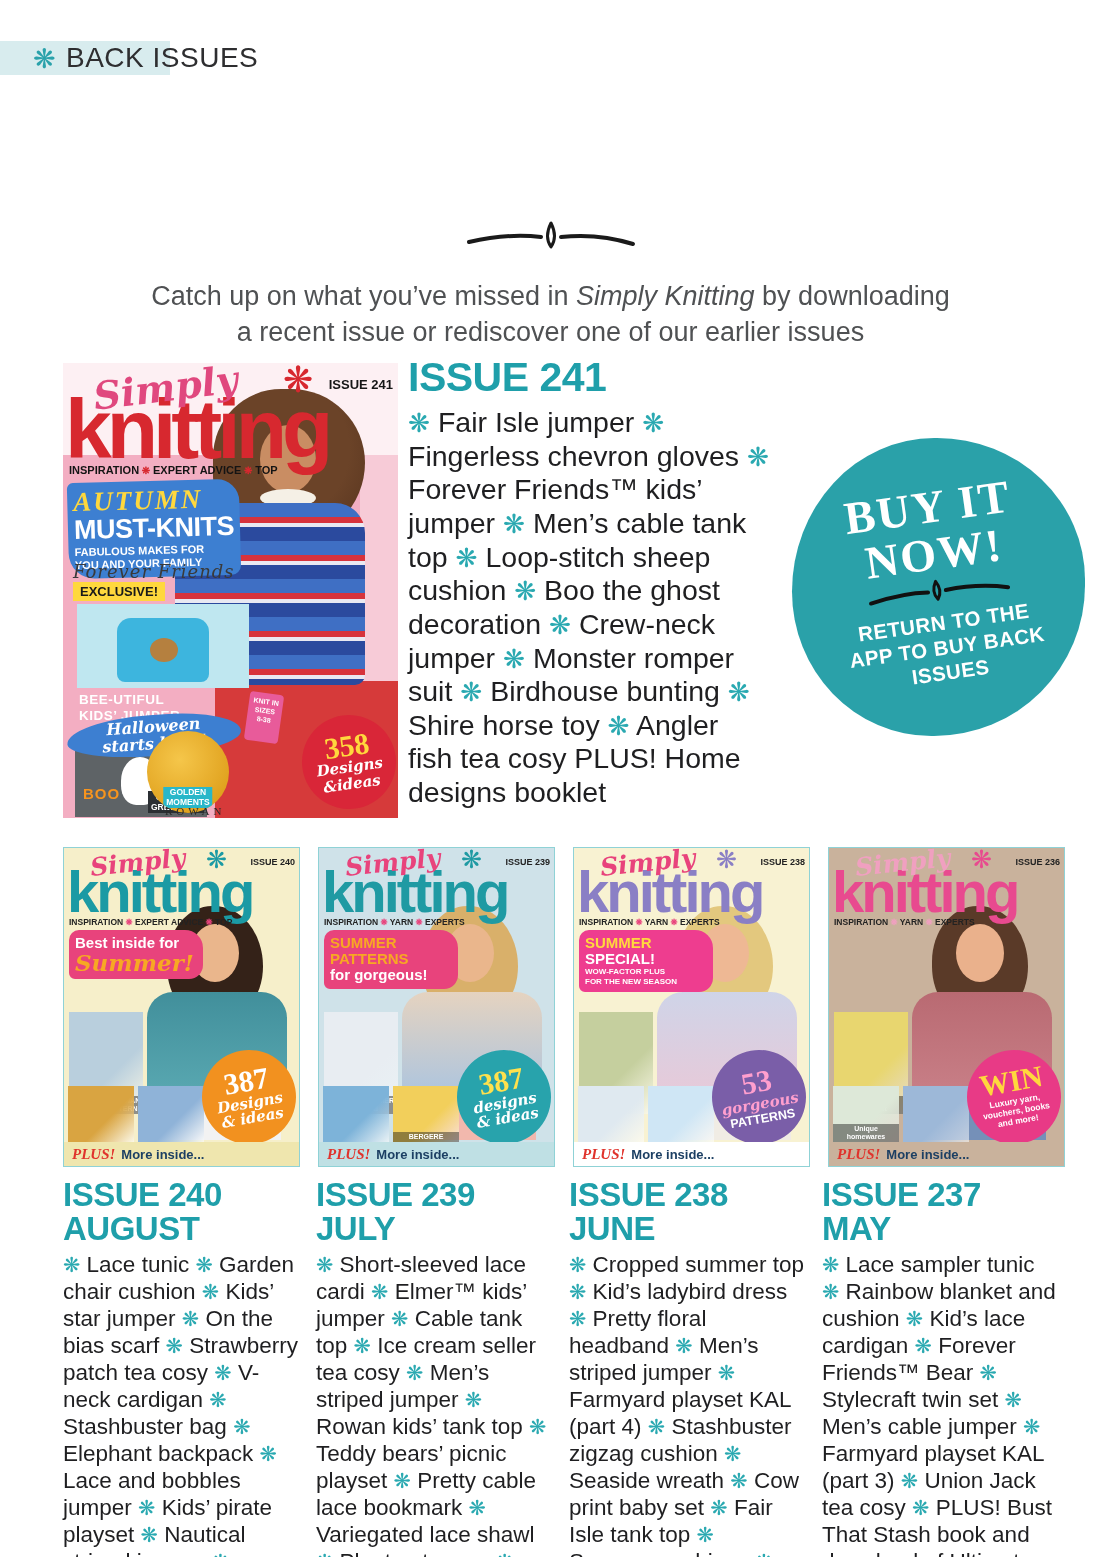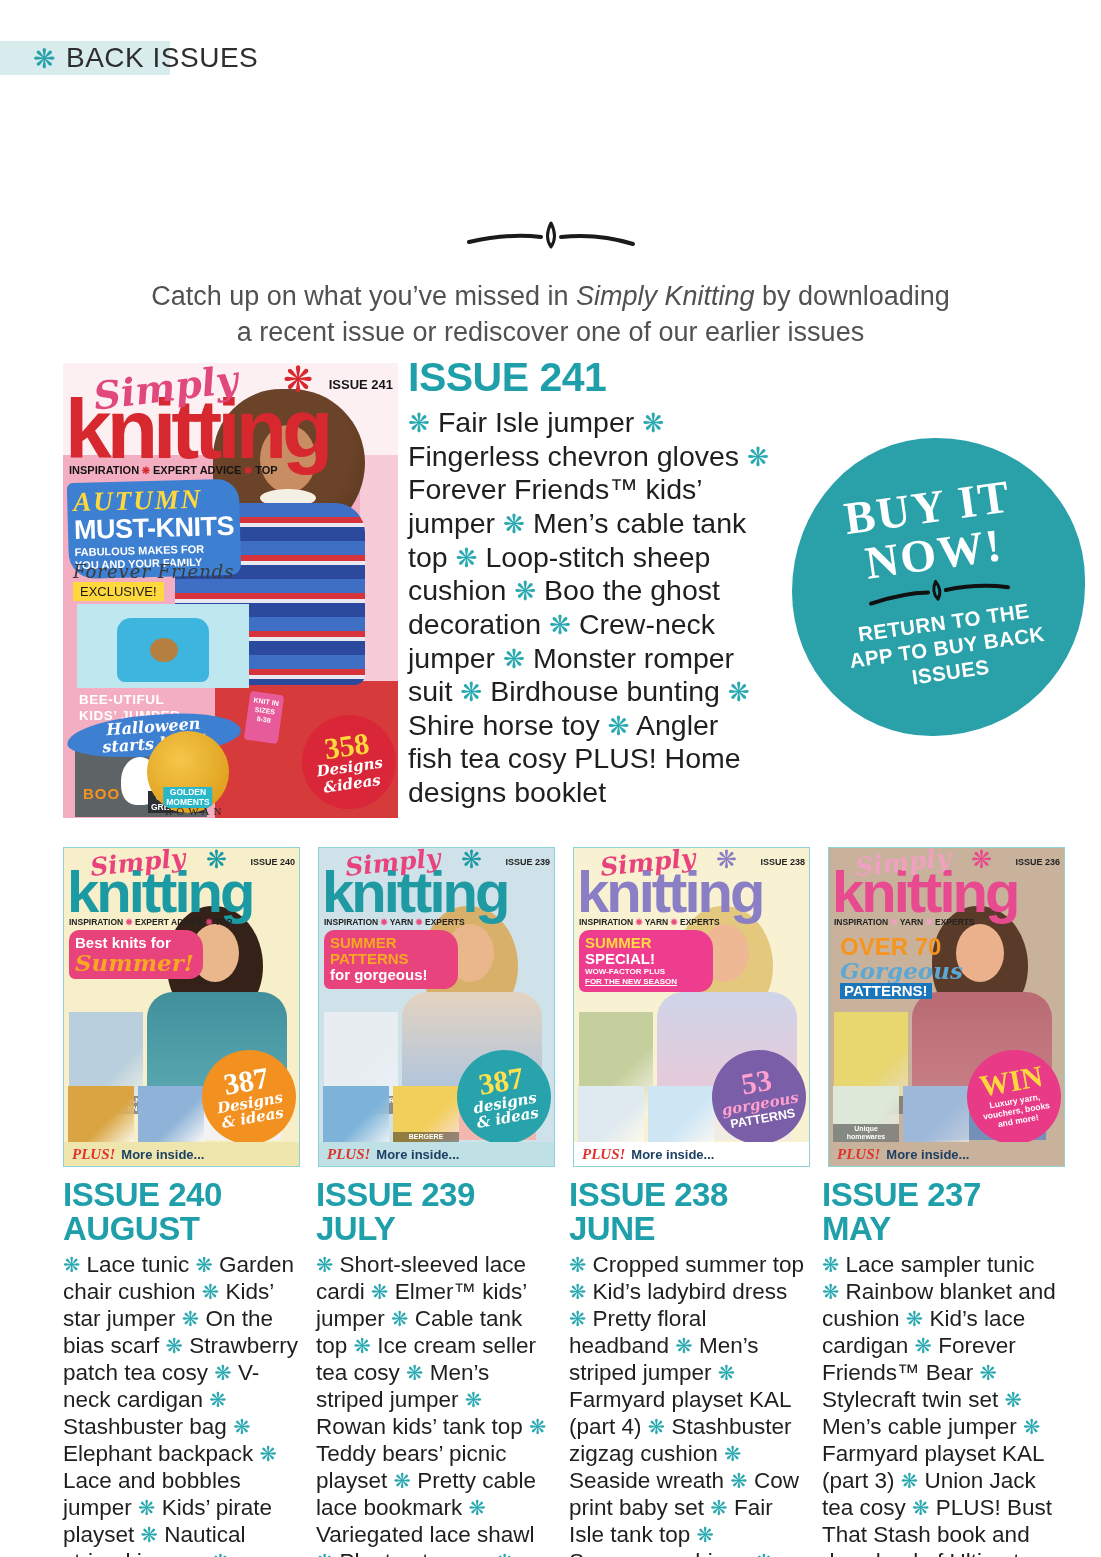--- a/index.html
+++ b/index.html
@@ -51,21 +51,21 @@
   .mc-logo{position:absolute;left:2px;top:24px;font-size:84px;font-weight:800;color:#d7282f;letter-spacing:-5px;line-height:1;z-index:3}
   .mc-issue{position:absolute;right:5px;top:14px;font-size:13px;font-weight:700;color:#161616;z-index:4}
   .mc-strap{position:absolute;left:6px;top:101px;font-size:11px;font-weight:700;color:#141414;z-index:4;white-space:nowrap}
   .mc-strap .strap-ast{font-size:10px}
   .mc-panel{position:absolute;left:5px;top:118px;width:160px;padding:6px 6px 7px;background:#3d7fd1;
       border-radius:6px 22px 10px 26px;transform:rotate(-1.5deg);z-index:4}
   .mc-panel .p1{font-family:"Liberation Serif",serif;font-weight:700;font-style:italic;font-size:27px;color:#ffd83d;letter-spacing:2px;line-height:1}
   .mc-panel .p2{font-weight:800;font-size:27px;color:#fff;line-height:1.05;letter-spacing:-.5px}
   .mc-panel .p3{font-weight:700;font-size:11px;color:#fff;line-height:1.15;margin-top:2px}
   .mc-forever{position:absolute;left:10px;top:198px;font-family:"DejaVu Serif",serif;font-style:italic;font-size:18px;color:#3a3a3a;letter-spacing:1px;z-index:4}
-  .mc-excl{position:absolute;left:10px;top:219px;background:#ffd83d;color:#1a1a1a;font-weight:400;font-size:13px;padding:2px 7px;z-index:5}
+  .mc-excl{position:absolute;left:10px;top:219px;background:#ffd83d;color:#1a1a1a;font-weight:700;font-size:13px;padding:2px 7px;z-index:5}
   .mc-kid{position:absolute;left:14px;top:241px;width:172px;height:84px;background:#bfe7f0;z-index:3;overflow:hidden}
   .kid-jumper{position:absolute;left:40px;top:14px;width:92px;height:64px;background:#3db5de;border-radius:14px 14px 8px 8px}
   .kid-bear{position:absolute;left:73px;top:34px;width:28px;height:24px;background:#b5803f;border-radius:50%}
   .mc-bee{position:absolute;left:16px;top:329px;color:#fff;font-weight:800;font-size:13.5px;line-height:1.15;letter-spacing:.5px;z-index:4}
   .mc-hall{position:absolute;left:4px;top:352px;width:158px;padding:3px 8px;background:#3d7fd1;color:#fff;
       font-family:"DejaVu Serif",serif;font-style:italic;font-weight:700;font-size:16px;line-height:1.08;text-align:center;
       border-radius:50% 45% 48% 50%/60% 55% 50% 45%;transform:rotate(-4deg);z-index:5}
   .mc-ghost{position:absolute;left:12px;top:386px;width:132px;height:68px;background:#5e6366;z-index:4;overflow:hidden}
   .ghost-body{position:absolute;left:46px;top:8px;width:38px;height:48px;background:#fff;border-radius:50% 50% 40% 40%}
   .mc-boo{position:absolute;left:8px;bottom:15px;color:#f7941d;font-weight:800;font-size:15px;letter-spacing:1px}
@@ -212,21 +212,21 @@
         <div class="sm-logo" style="color: rgb(27, 154, 164);">knitting</div>
         <span class="sm-issue">ISSUE 240</span>
         <div class="sm-strap"><span>INSPIRATION</span><span class="strap-ast" style="color: rgb(232, 67, 124);"> ❋ </span><span>EXPERT ADVICE</span><span class="strap-ast" style="color: rgb(232, 67, 124);"> ❋ </span><span>TOP</span></div>
         <div class="sm-model">
           <div class="m-hair" style="background: rgb(52, 34, 24);"></div>
           <div class="m-face" style="background: rgb(234, 182, 140);"></div>
           <div class="m-top" style="background: linear-gradient(rgb(65, 143, 155), rgb(90, 169, 178));"></div>
           <div class="m-bottom" style="background: rgb(242, 242, 242);"></div>
         </div>
         <div class="sm-promo" style="background: rgb(232, 67, 124);">
-          <div class="pl " style="color: rgb(255, 255, 255);">Best knits for</div>
+          <div class="pl " style="color: rgb(255, 255, 255);">Best inside for</div>
           <div class="pl script" style="color: rgb(247, 168, 35);">Summer!</div>
         </div>
         <div class="sm-inset i0" style="background: linear-gradient(135deg, rgb(185, 207, 221) 60%, rgba(255, 255, 255, 0.55));">
           <div class="inset-cap">EXCLUSIVE ROWAN JUMPER PATTERN</div>
         </div>
         <div class="sm-inset i1" style="background: linear-gradient(135deg, rgb(217, 164, 65) 60%, rgba(255, 255, 255, 0.55));"></div>
         <div class="sm-inset i2" style="background: linear-gradient(135deg, rgb(143, 179, 216) 60%, rgba(255, 255, 255, 0.55));"></div>
         <div class="sm-circle" style="background: rgb(242, 145, 31);">
           <div class="cl num" style="color: rgb(255, 255, 255);">387</div>
           <div class="cl script" style="color: rgb(255, 255, 255);">Designs</div>
@@ -280,21 +280,21 @@
         <div class="sm-model">
           <div class="m-hair" style="background: rgb(227, 200, 126);"></div>
           <div class="m-face" style="background: rgb(238, 184, 148);"></div>
           <div class="m-top" style="background: linear-gradient(rgb(207, 212, 232), rgb(232, 201, 216));"></div>
           <div class="m-bottom" style="background: rgb(240, 236, 228);"></div>
         </div>
         <div class="sm-promo" style="background: rgb(238, 61, 143);">
           <div class="pl " style="color: rgb(255, 216, 61);">SUMMER</div>
           <div class="pl " style="color: rgb(255, 255, 255);">SPECIAL!</div>
           <div class="pl tiny" style="color: rgb(255, 255, 255);">WOW-FACTOR PLUS</div>
-          <div class="pl tiny" style="color: rgb(255, 255, 255); text-decoration: underline;">FOR THE NEW SEASON</div>
+          <div class="pl tiny" style="color: rgb(255, 255, 255);">FOR THE NEW SEASON</div>
         </div>
         <div class="sm-inset i0" style="background: linear-gradient(135deg, rgb(197, 207, 158) 60%, rgba(255, 255, 255, 0.55));"></div>
         <div class="sm-inset i1" style="background: linear-gradient(135deg, rgb(223, 233, 240) 60%, rgba(255, 255, 255, 0.55));"></div>
         <div class="sm-inset i2" style="background: linear-gradient(135deg, rgb(207, 230, 245) 60%, rgba(255, 255, 255, 0.55));"></div>
         <div class="sm-circle" style="background: rgb(122, 94, 168);">
           <div class="cl num" style="color: rgb(255, 159, 206);">53</div>
           <div class="cl script" style="color: rgb(255, 159, 206);">gorgeous</div>
           <div class="cl caps" style="color: rgb(255, 255, 255);">PATTERNS</div>
         </div>
         <div class="sm-strip" style="background: rgb(255, 255, 255);">
@@ -307,21 +307,20 @@
         <span class="sm-flower" style="color: rgb(232, 74, 143);">❋</span>
         <div class="sm-logo" style="color: rgb(232, 74, 143);">knitting</div>
         <span class="sm-issue">ISSUE 236</span>
         <div class="sm-strap"><span>INSPIRATION</span><span class="strap-ast" style="color: rgb(240, 160, 192);"> ❋ </span><span>YARN</span><span class="strap-ast" style="color: rgb(240, 160, 192);"> ❋ </span><span>EXPERTS</span></div>
         <div class="sm-model">
           <div class="m-hair" style="background: rgb(90, 58, 40);"></div>
           <div class="m-face" style="background: rgb(234, 177, 140);"></div>
           <div class="m-top" style="background: linear-gradient(rgb(185, 106, 114), rgb(201, 128, 136));"></div>
           <div class="m-bottom" style="background: rgb(117, 144, 184);"></div>
         </div>
-        <div class="sm-promo"><div class="pl big" style="color: rgb(247, 148, 29);">OVER 70</div><div class="pl script" style="color: rgb(91, 168, 212);">Gorgeous</div><div class="pl chip" style="color: rgb(255, 255, 255); background: rgb(27, 117, 187);">PATTERNS!</div></div>
         <div class="sm-inset i0" style="background: linear-gradient(135deg, rgb(232, 214, 111) 60%, rgba(255, 255, 255, 0.55));">
           <div class="inset-cap">NEW FROM Stylecraft</div>
         </div>
         <div class="sm-inset i1" style="background: linear-gradient(135deg, rgb(221, 232, 216) 60%, rgba(255, 255, 255, 0.55));">
           <div class="inset-cap">Unique homewares</div>
         </div>
         <div class="sm-inset i2" style="background: linear-gradient(135deg, rgb(157, 184, 216) 60%, rgba(255, 255, 255, 0.55));"></div>
         <div class="sm-circle" style="background: rgb(232, 58, 134);">
           <div class="cl num" style="color: rgb(255, 216, 61);">WIN</div>
           <div class="cl small" style="color: rgb(255, 255, 255);">Luxury yarn,</div>

